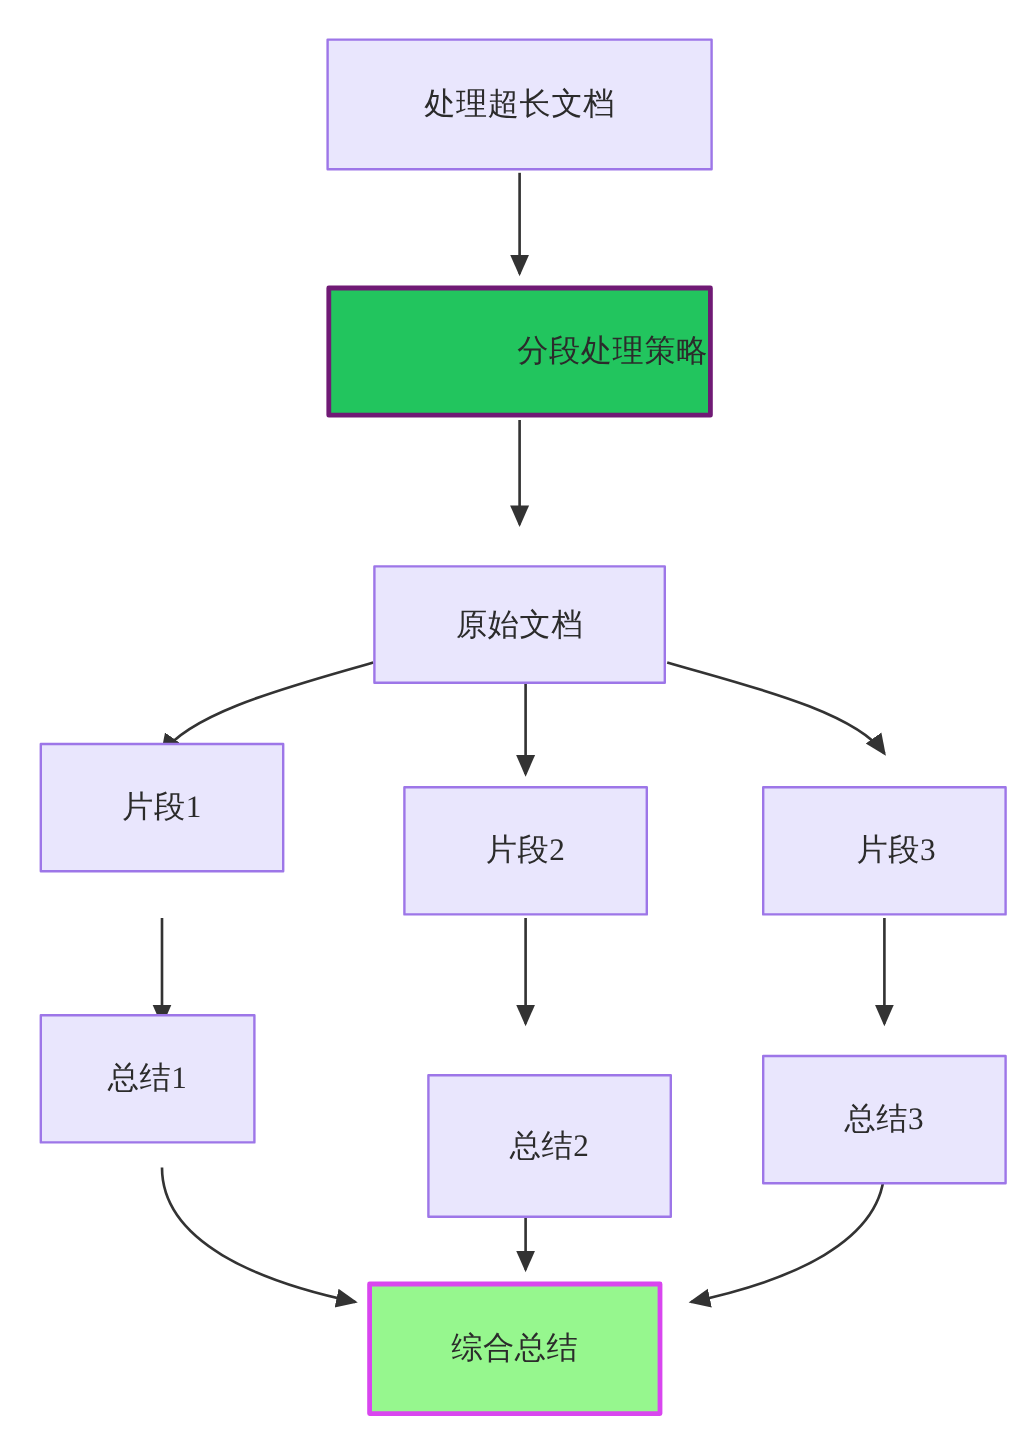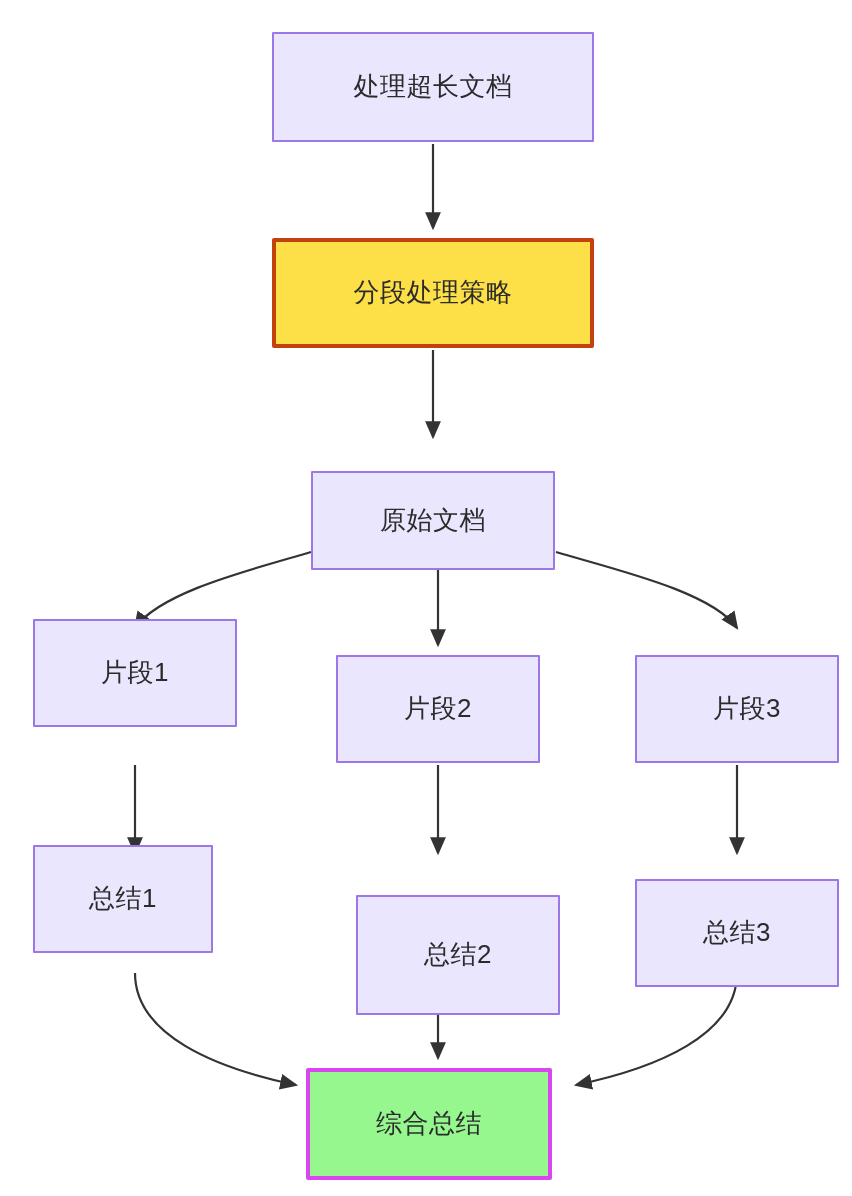--- a/index.html
+++ b/index.html
@@ -5,21 +5,21 @@
   html, body {
     margin: 0;
     padding: 0;
     background: #ffffff;
   }
   #canvas {
     position: relative;
     width: 852px;
     height: 1196px;
     background: #ffffff;
-    font-family: Liberation Sans, sans-serif;
+    font-family: Liberation Serif, serif;
     overflow: hidden;
   }
   #edge-layer {
     position: absolute;
     left: 0;
     top: 0;
     width: 852px;
     height: 1196px;
     pointer-events: none;
   }
@@ -35,23 +35,24 @@
     line-height: 1.2;
     letter-spacing: 0.5px;
     z-index: 2;
   }
   .node.light {
     background: #e9e6fd;
     border: 2px solid #9d76e8;
     border-radius: 1px;
   }
   .node.emphasis {
-    background: #fde047;
-    border: 4px solid #c2410c;
+    background: #22c55e;
+    border: 4px solid #701a75;
     border-radius: 2px;
+    justify-content: flex-end;
   }
   .node.result {
     background: #96f78e;
     border: 4px solid #d946ef;
     border-radius: 2px;
   }
   .node-label {
     display: block;
     white-space: nowrap;
   }

